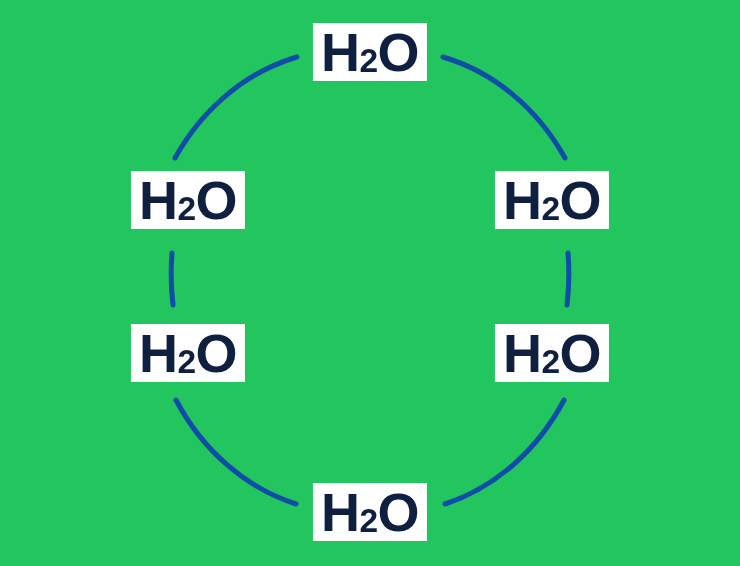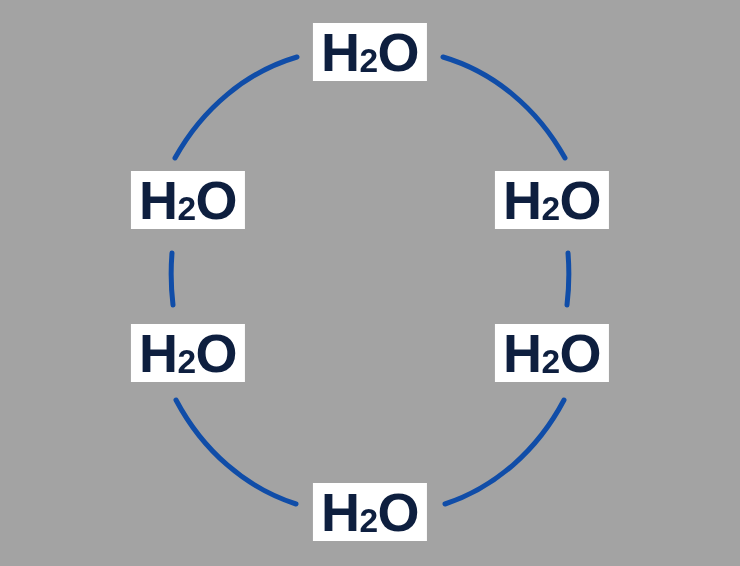--- a/index.html
+++ b/index.html
@@ -45,21 +45,21 @@
     vertical-align: baseline;
     line-height: 1;
     position: relative;
     bottom: -0.02em;
     letter-spacing: -0.5px;
   }
 </style>
 </head>
 <body>
 
-<div id="canvas" style="background: #a3a3a3;">
+<div id="canvas" style="background: #22c55e;">
 
   <svg id="ring-svg" viewBox="0 0 740 566" xmlns="http://www.w3.org/2000/svg" aria-hidden="true">
     <g id="arc-layer" fill="none" stroke-linecap="round">
         <path d="M 443 57 A 205 232 0 0 1 565 158" stroke="#104da8" stroke-width="5" fill="none" stroke-linecap="round"></path>
         <path d="M 568 253 A 205 232 0 0 1 567 305" stroke="#104da8" stroke-width="5" fill="none" stroke-linecap="round"></path>
         <path d="M 564 400 A 205 232 0 0 1 445 504" stroke="#104da8" stroke-width="5" fill="none" stroke-linecap="round"></path>
         <path d="M 296 504 A 205 232 0 0 1 176 400" stroke="#104da8" stroke-width="5" fill="none" stroke-linecap="round"></path>
         <path d="M 173 305 A 205 232 0 0 1 172 253" stroke="#104da8" stroke-width="5" fill="none" stroke-linecap="round"></path>
         <path d="M 175 158 A 205 232 0 0 1 297 57" stroke="#104da8" stroke-width="5" fill="none" stroke-linecap="round"></path>
       </g>

